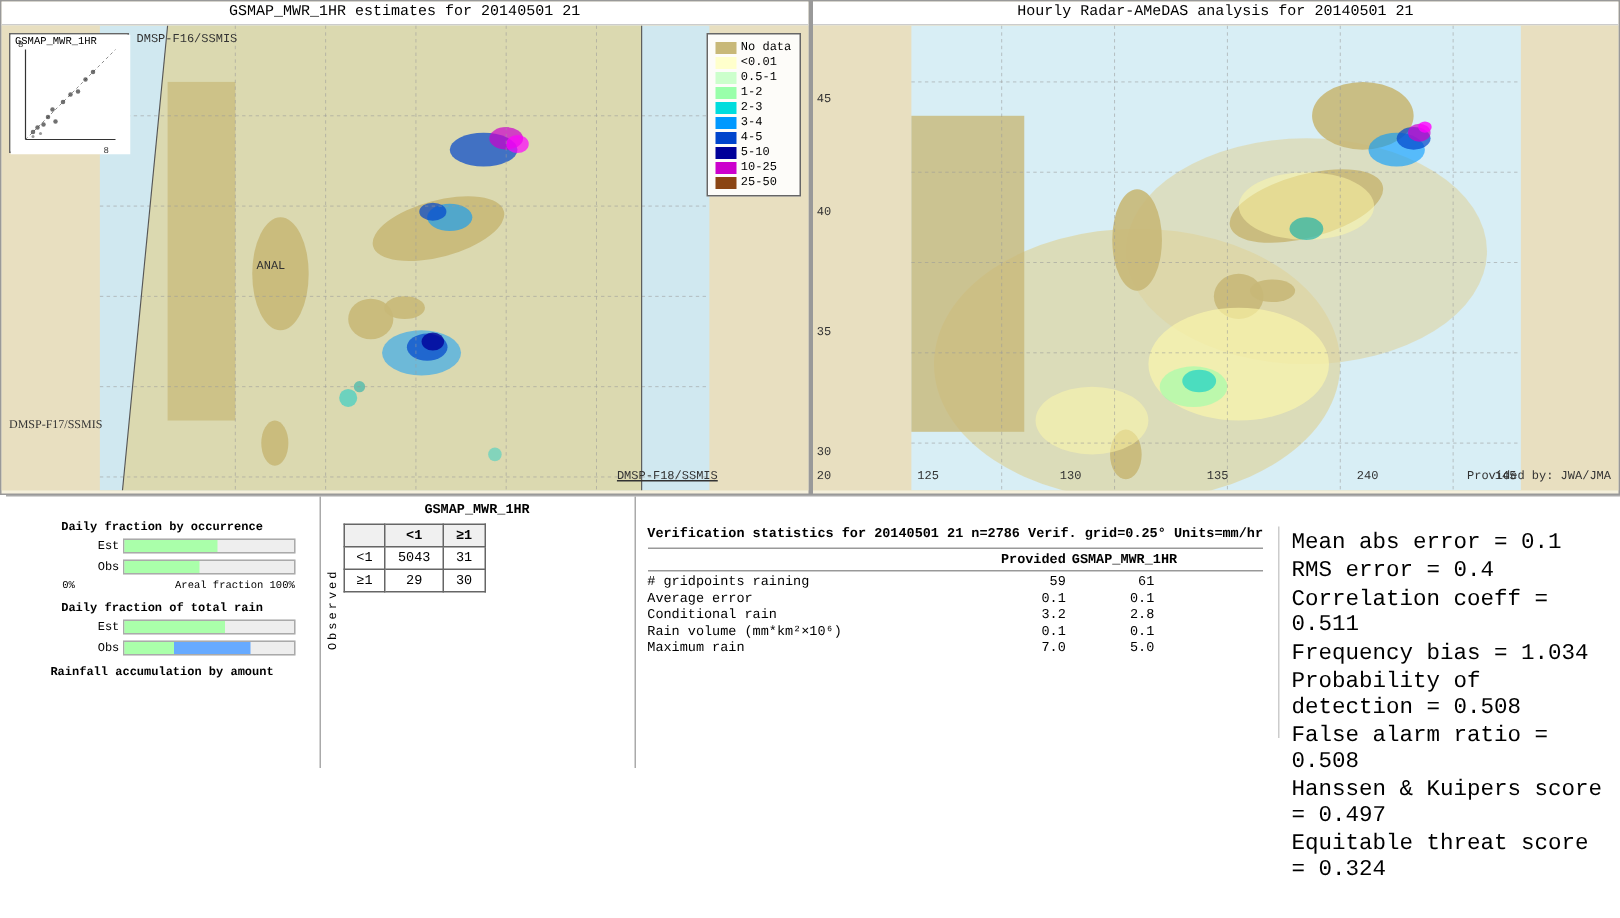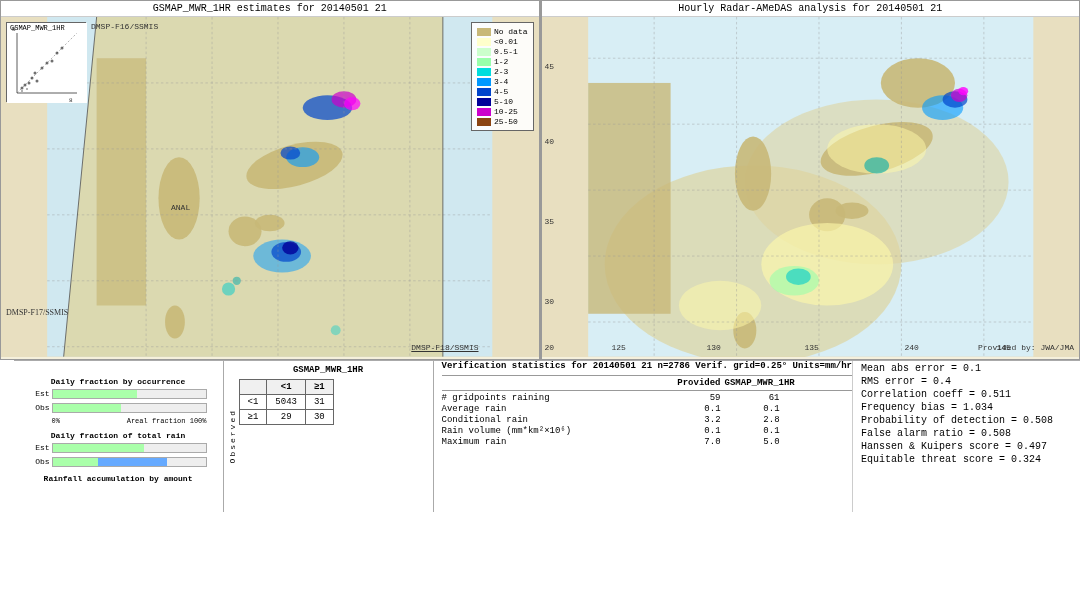--- a/index.html
+++ b/index.html
@@ -135,20 +135,21 @@
       display: flex;
       align-items: center;
       gap: 2px;
       margin: 1px 0;
     }
 
     .bar-label {
       width: 20px;
       font-size: 8px;
       text-align: right;
+      margin-left: 40px;
     }
 
     .bar-container {
       flex: 1;
       height: 10px;
       background: #eee;
       border: 1px solid #aaa;
       position: relative;
     }
 
@@ -194,24 +195,24 @@
       text-align: center;
     }
 
     .contingency-table th {
       background: #f0f0f0;
     }
 
     
     .bottom-stats {
       flex: 1;
-      padding: 0 8px;
+      padding: 20px 8px;
       display: flex;
       flex-direction: row;
-      gap: 0;
+      gap: 10px;
     }
 
     .stats-left {
       flex: 1;
     }
 
     .stats-right {
       width: 220px;
     }
 
@@ -242,21 +243,21 @@
       gap: 4px;
       font-size: 9px;
       font-family: 'Courier New', monospace;
       margin: 1px 0;
     }
 
     .col-label { width: 220px; }
     .col-val { width: 55px; text-align: right; }
 
     .stat-line {
-      font-size: 10px;
+      font-size: 15px;
       font-family: 'Courier New', monospace;
       margin: 2px 0;
     }
 
     
     svg.map-svg {
       position: absolute;
       top: 0; left: 0;
       width: 100%; height: 100%;
     }
@@ -559,21 +560,21 @@
           <span class="col-val">GSMAP_MWR_1HR</span>
         </div>
         <hr class="stats-separator">
 
         <div class="stats-data-row">
           <span class="col-label"># gridpoints raining</span>
           <span class="col-val">59</span>
           <span class="col-val">61</span>
         </div>
         <div class="stats-data-row">
-          <span class="col-label">Average rain</span>
+          <span class="col-label">Average error</span>
           <span class="col-val">0.1</span>
           <span class="col-val">0.1</span>
         </div>
         <div class="stats-data-row">
           <span class="col-label">Conditional rain</span>
           <span class="col-val">3.2</span>
           <span class="col-val">2.8</span>
         </div>
         <div class="stats-data-row">
           <span class="col-label">Rain volume (mm*km²×10⁶)</span>

